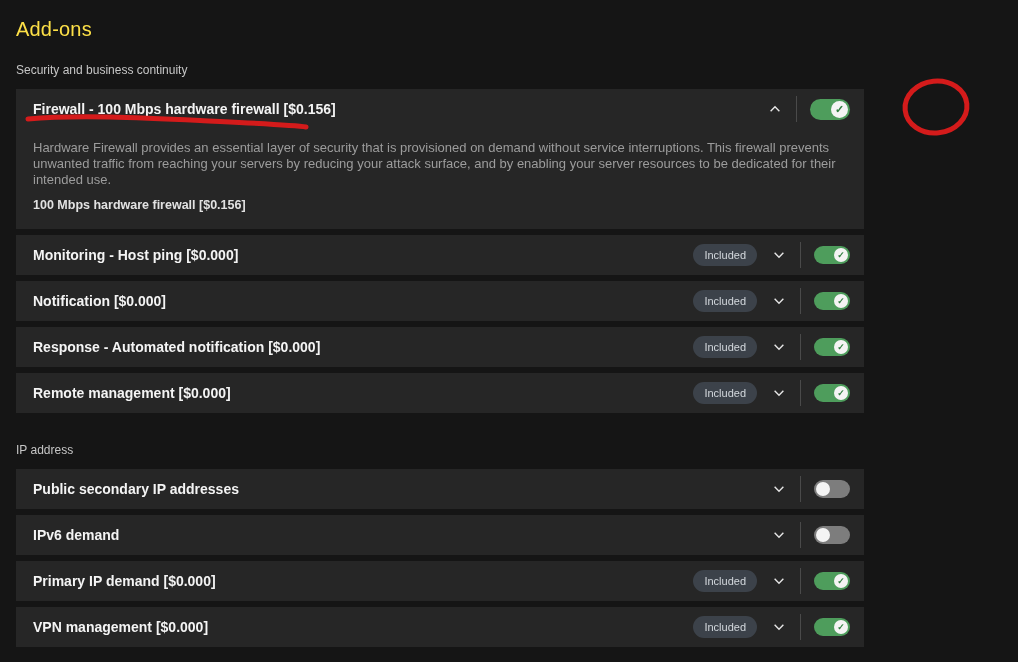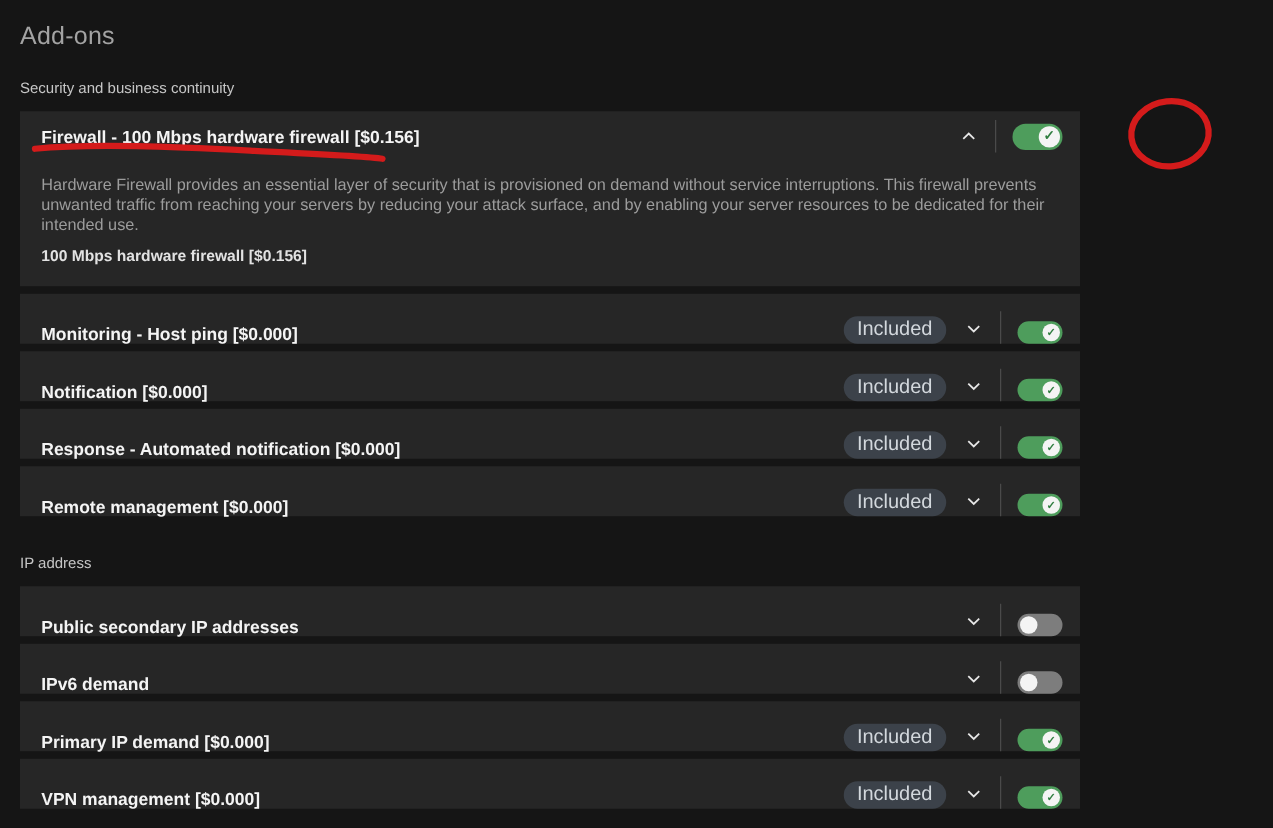--- a/index.html
+++ b/index.html
@@ -4,29 +4,29 @@
 <style>
   html,body{margin:0;padding:0;}
   body{
     width:1018px;height:662px;
     background:#151515;
     font-family:"Liberation Sans", sans-serif;
     overflow:hidden;
     position:relative;
   }
   .page{position:relative;padding:18px 16px 0 16px;box-sizing:border-box;}
-  .page-title{font-size:20px;font-weight:400;color:#a3a3a3;margin:0 0 22px 0;letter-spacing:.2px;}
+  .page-title{font-size:20px;font-weight:400;color:#fde047;margin:0 0 22px 0;letter-spacing:.2px;}
   .section-label{font-size:12px;color:#c6c6c6;margin:0 0 12px 0;line-height:14px;}
   .section-2 .section-label{margin-top:30px;}
   .rowbox{background:#262626;width:848px;box-sizing:border-box;}
-  .addon-row{height:40px;display:flex;align-items:flex-end;padding:0 14px 0 17px;margin-bottom:6px;}
+  .addon-row{height:40px;display:flex;align-items:center;padding:0 14px 0 17px;margin-bottom:6px;}
   .row-header{height:40px;display:flex;align-items:center;padding:0 14px 0 17px;}
   .card{margin-bottom:6px;padding-bottom:17px;}
   .row-title{font-size:14px;font-weight:700;color:#f4f4f4;flex:1;white-space:nowrap;}
-  .badge{height:22px;line-height:22px;padding:0 11px;border-radius:11px;background:#3c424a;color:#d3d8dd;font-size:16px;margin-right:10px;}
+  .badge{height:22px;line-height:22px;padding:0 11px;border-radius:11px;background:#3c424a;color:#d3d8dd;font-size:11px;margin-right:10px;}
   .chev{width:24px;height:24px;display:flex;align-items:center;justify-content:center;background:none;border:none;padding:0;cursor:pointer;}
   .chev.up svg{transform:rotate(180deg);}
   .vdiv{width:1px;height:26px;background:#4a4a4a;margin:0 13px 0 9px;}
   .toggle{width:36px;height:18px;border-radius:9px;position:relative;cursor:pointer;flex:none;}
   .toggle.on{background:#4e9d5c;}
   .toggle.off{background:#7d7d7d;}
   .knob{position:absolute;top:2px;width:14px;height:14px;border-radius:50%;background:#f4f4f4;display:flex;align-items:center;justify-content:center;}
   .toggle.on .knob{right:2px;}
   .toggle.off .knob{left:2px;}
   .check{font-size:9px;line-height:1;color:#2f7d3f;font-weight:700;}

